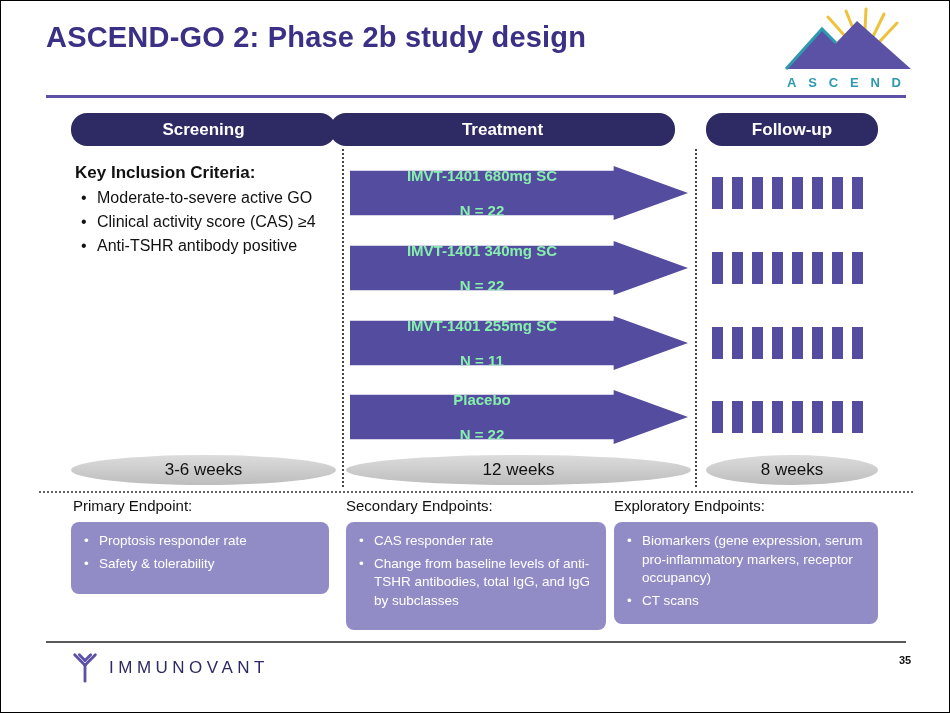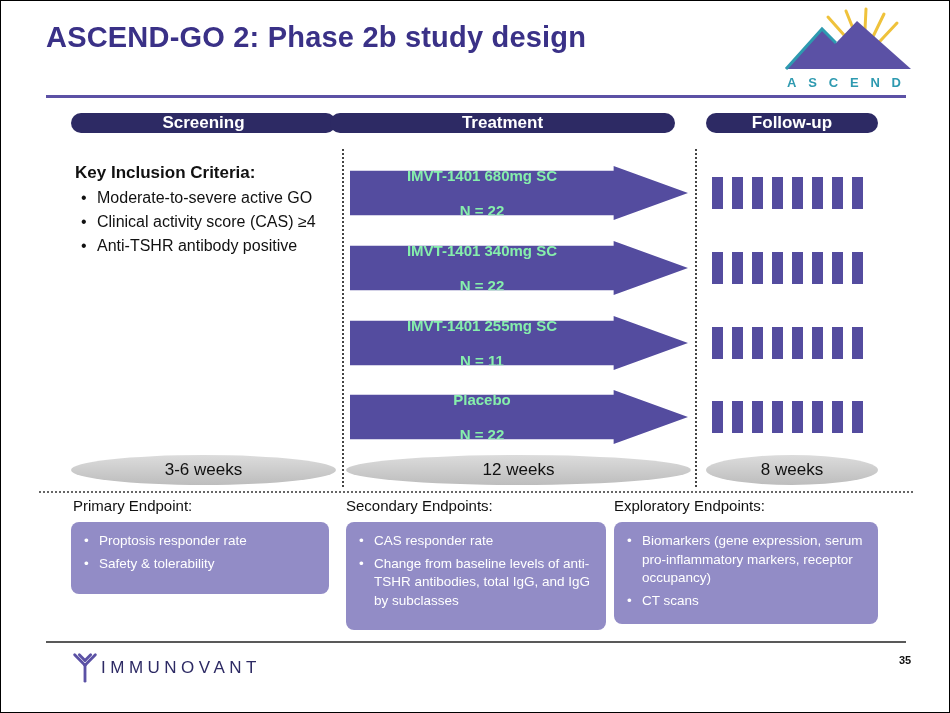--- a/index.html
+++ b/index.html
@@ -13,21 +13,21 @@
     position:absolute; left:45px; top:20px; width:720px;
     font-size:29px; font-weight:bold; color:#3A3187; letter-spacing:0.2px;
   }
   .title-rule {
     position:absolute; left:45px; top:94px; width:860px; height:3px;
     background:#5C51A5;
   }
   .ascend-logo { position:absolute; left:783px; top:6px; width:132px; height:86px; }
   
   .phase-header {
-    position:absolute; top:112px; height:20px; background:#2D2A64;
+    position:absolute; top:112px; height:33px; background:#2D2A64;
     border-radius:16px; color:#fff; font-size:17px; font-weight:bold;
     display:flex; align-items:center; justify-content:center;
   }
   #hdr-screening { left:70px;  width:265px; }
   #hdr-treatment { left:329px; width:345px; }
   #hdr-followup  { left:705px; width:172px; }
   
   .vdots { position:absolute; top:148px; height:338px; width:0; border-left:2px dotted #444; }
   #vdots-left  { left:341px; }
   #vdots-right { left:694px; }
@@ -79,21 +79,21 @@
   .ep-box li {
     position:relative; padding-left:22px; font-size:13.5px; line-height:1.38;
     margin-bottom:4px;
   }
   .ep-box li::before { content:"•"; position:absolute; left:7px; }
   #ep-box-primary     { left:70px;  width:258px; height:72px; }
   #ep-box-secondary   { left:345px; width:260px; height:108px; }
   #ep-box-exploratory { left:613px; width:264px; height:102px; }
   
   .footer-rule { position:absolute; left:45px; top:640px; width:860px; height:2px; background:#595959; }
-  .immunovant { position:absolute; left:68px; top:650px; display:flex; align-items:center; gap:0; }
+  .immunovant { position:absolute; left:68px; top:650px; display:flex; align-items:center; gap:8px; }
   .immunovant-text {
     font-size:17px; letter-spacing:4.5px; color:#2D2A64; font-weight:500;
   }
   .page-number { position:absolute; left:898px; top:653px; font-size:11px; font-weight:bold; color:#111; }
 </style>
 </head>
 <body>
 
 <div id="slide">
 

